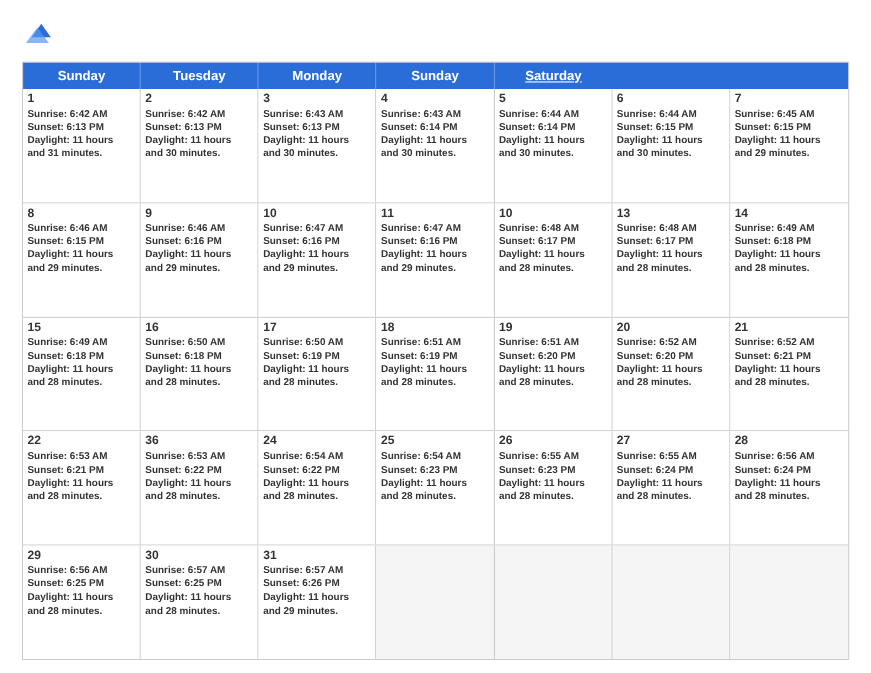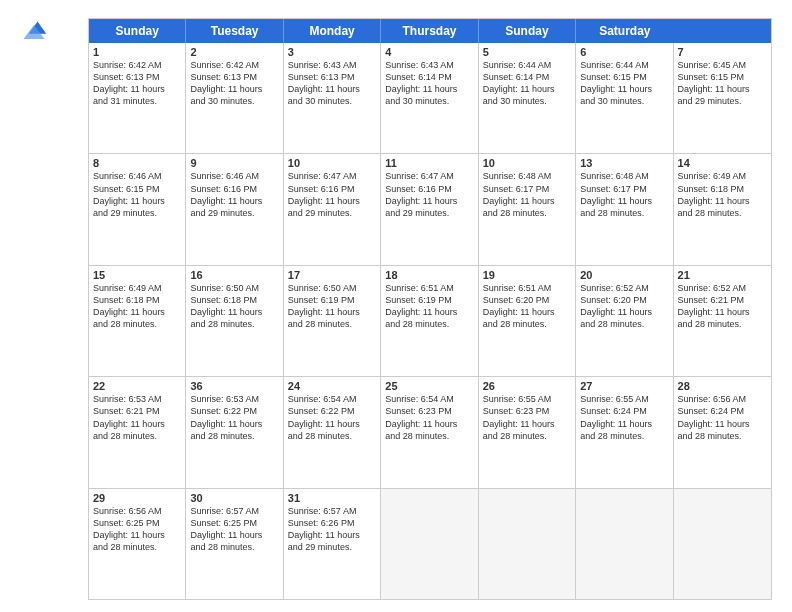--- a/index.html
+++ b/index.html
@@ -8,22 +8,21 @@
       background: #fff;
       width: 792px;
       height: 612px;
       overflow: hidden;
     }
     .page {
       width: 792px;
       height: 612px;
       padding: 18px 20px 12px 20px;
       display: flex;
-      flex-direction: row;
-      gap: 36px;
+      flex-direction: column;
     }
     .header {
       display: flex;
       justify-content: space-between;
       align-items: flex-start;
       margin-bottom: 10px;
     }
     .logo {
       display: flex;
       align-items: center;
@@ -73,21 +72,21 @@
       background: #2a6dd9;
     }
     .cal-header-cell {
       color: #fff;
       font-size: 12px;
       font-weight: bold;
       text-align: center;
       padding: 5px 3px;
       border-right: 1px solid rgba(255,255,255,0.3);
     }
-    .cal-header-cell:last-child { border-right: none; }
+    .cal-header-cell:last-child { border-right: none; text-decoration: underline; }
     .cal-body {
       flex: 1;
       display: flex;
       flex-direction: column;
     }
     .cal-row {
       display: grid;
       grid-template-columns: repeat(7, 1fr);
       flex: 1;
       border-top: 1px solid #ccc;
@@ -107,20 +106,21 @@
     .cal-cell .day-num {
       font-size: 11px;
       font-weight: bold;
       display: block;
       margin-bottom: 1px;
     }
     .cal-cell .info {
       font-size: 9px;
       line-height: 1.35;
       color: #333;
+      font-weight: bold;
     }
   </style>
 </head>
 <body>
 
 <div class="page">
   <div class="header">
     <div class="logo">
       <svg class="logo-icon" viewBox="0 0 32 32">
         <polygon points="20,4 30,18 10,18" fill="#2a6dd9"></polygon>
@@ -135,21 +135,20 @@
       <div class="main-title"></div>
       <div class="subtitle"></div>
     </div>
   </div>
 
   <div class="calendar">
     <div class="cal-header" id="cal-header">
         <div class="cal-header-cell">Sunday</div>
         <div class="cal-header-cell">Tuesday</div>
         <div class="cal-header-cell">Monday</div>
-        <div class="cal-header-cell">Thursday</div>
         <div class="cal-header-cell">Sunday</div>
         <div class="cal-header-cell">Saturday</div>
       </div>
     <div class="cal-body" id="cal-body">
         <div class="cal-row">
           <div class="cal-cell">
             <span class="day-num">1</span>
             <div class="info" style="white-space: pre-line;">Sunrise: 6:42 AM
 Sunset: 6:13 PM
 Daylight: 11 hours

